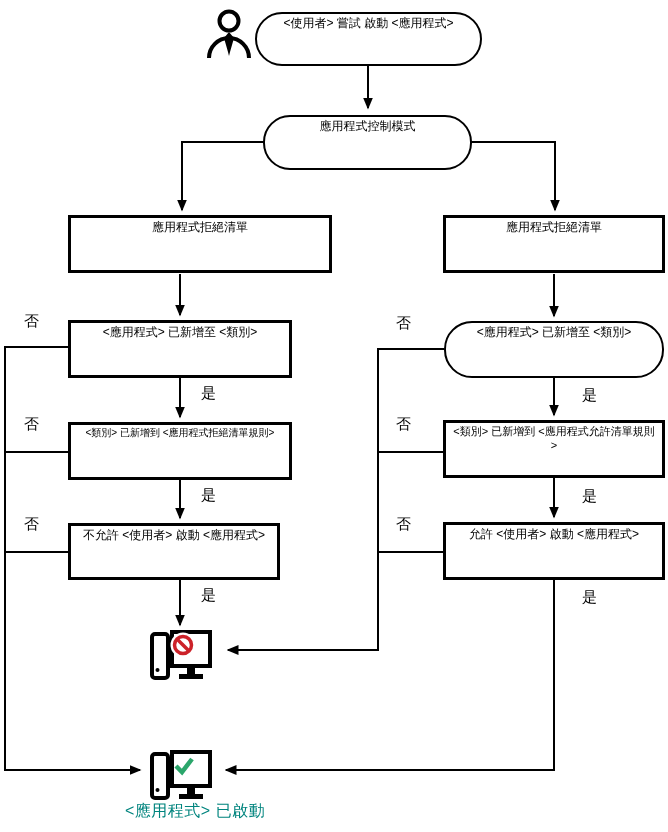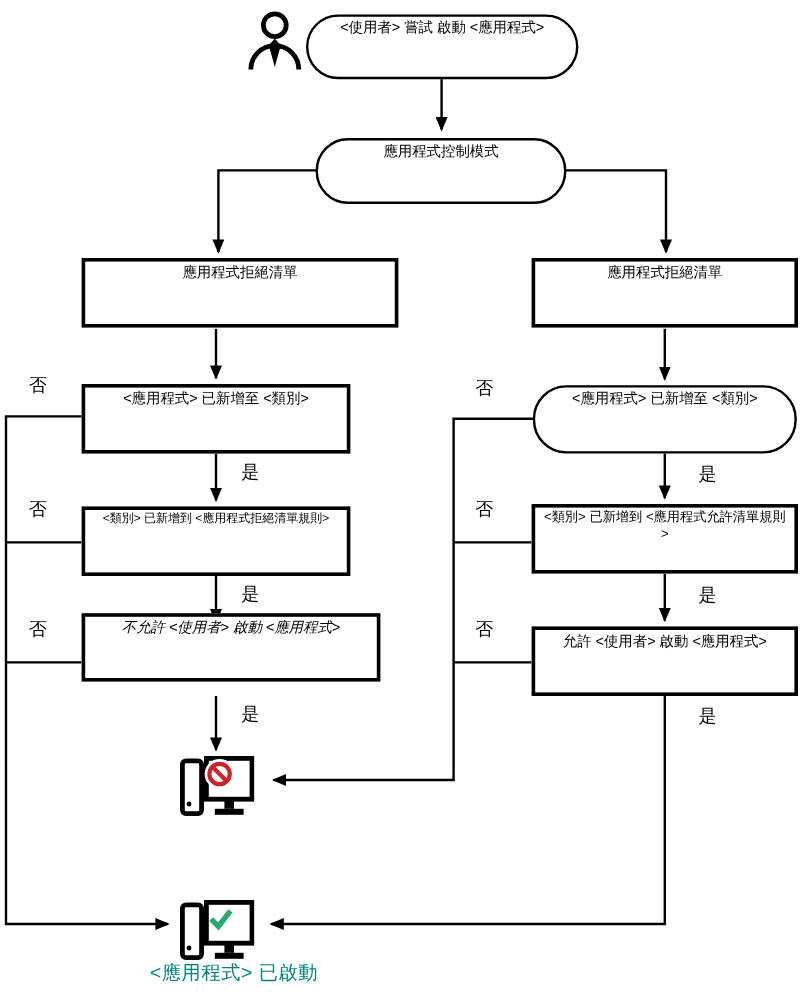--- a/index.html
+++ b/index.html
@@ -20,21 +20,21 @@
   }
   .stadium{border-width:2.5px;}
   #n-start{left:255px;top:12px;width:227px;height:54px;border-radius:27px;}
   #n-mode{left:263px;top:115px;width:209px;height:55px;border-radius:27px;}
   #n-denylist{left:68px;top:215px;width:264px;height:58px;}
   #n-allowlist{left:443px;top:215px;width:222px;height:58px;}
   #n-denycat{left:68px;top:320px;width:224px;height:58px;}
   #n-allowcat{left:444px;top:321px;width:220px;height:57px;border-radius:28px;}
   #n-denyrule{left:68px;top:422px;width:224px;height:58px;font-size:10px;}
   #n-allowrule{left:443px;top:420px;width:222px;height:58px;font-size:11px;}
-  #n-denyact{left:68px;top:511px;width:249px;height:57px;font-style:italic;}
+  #n-denyact{left:68px;top:523px;width:212px;height:57px;}
   #n-allowact{left:443px;top:522px;width:222px;height:58px;}
   .tag{position:absolute;font-size:15px;color:#000;z-index:2;}
   .icon{position:absolute;z-index:2;}
   #ic-person{left:205px;top:8px;width:48px;height:52px;}
   #ic-blocked{left:150px;top:630px;width:62px;height:52px;}
   #ic-started{left:150px;top:750px;width:62px;height:52px;}
   .result-label{position:absolute;font-size:16px;z-index:2;letter-spacing:0.5px;}
   #lb-blocked{left:128px;top:689px;color:var(--c-blocked_text);}
   #lb-started{left:125px;top:801px;color:var(--c-started_text);}
   .no-sign{stroke:var(--c-prohibit_red);}

